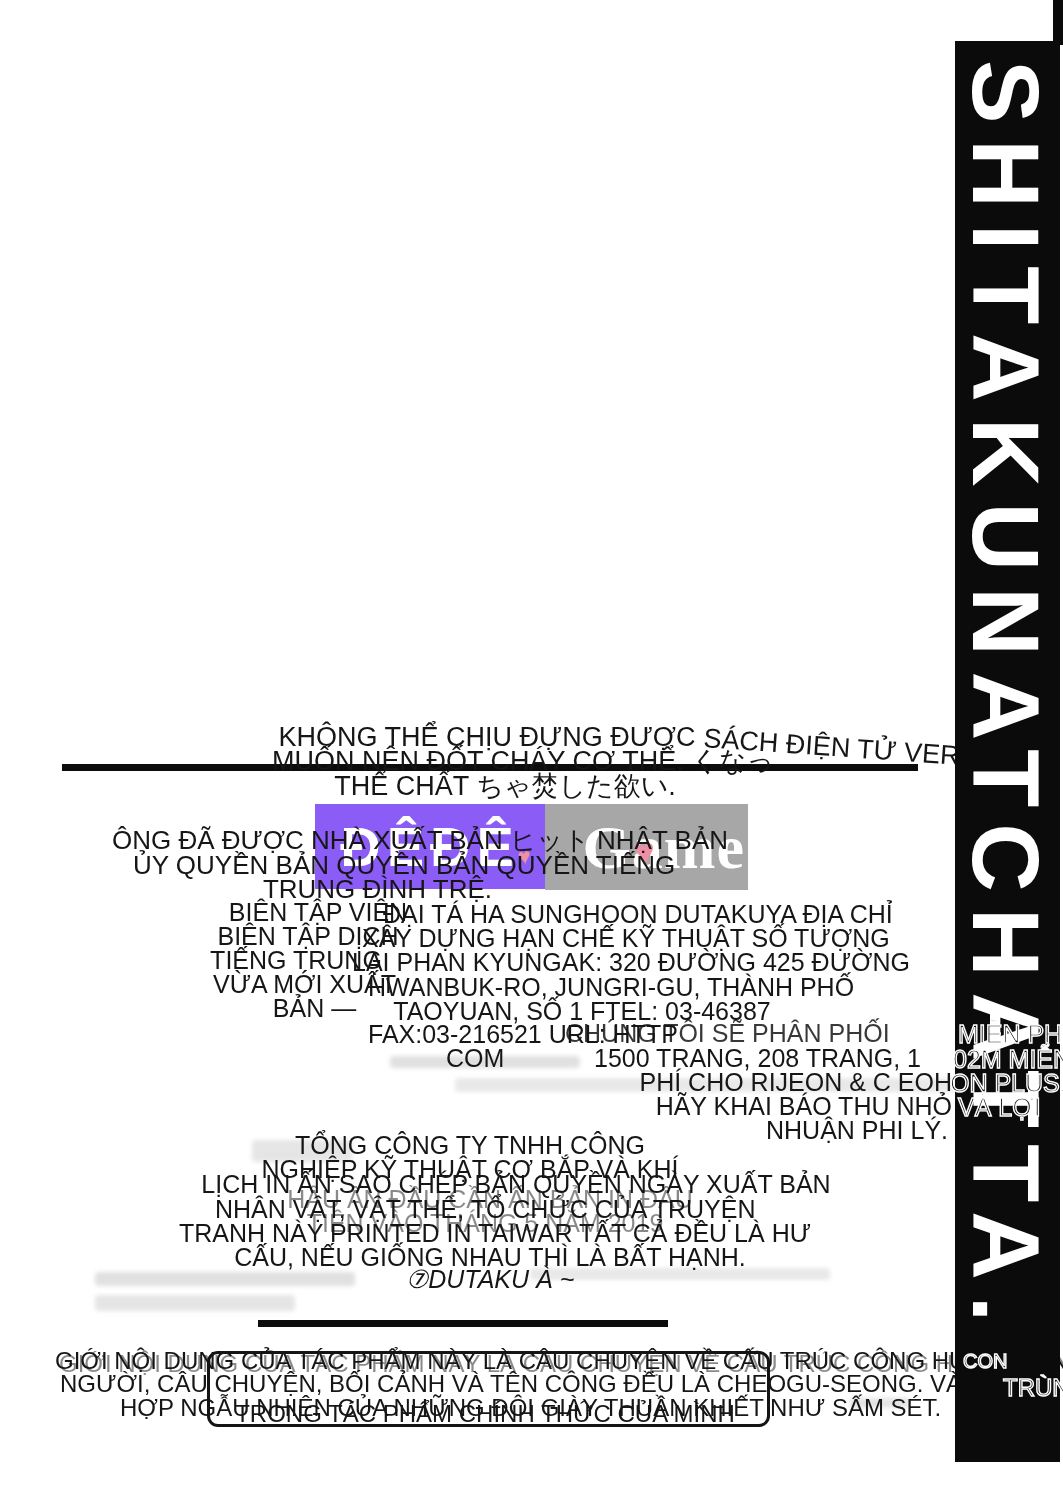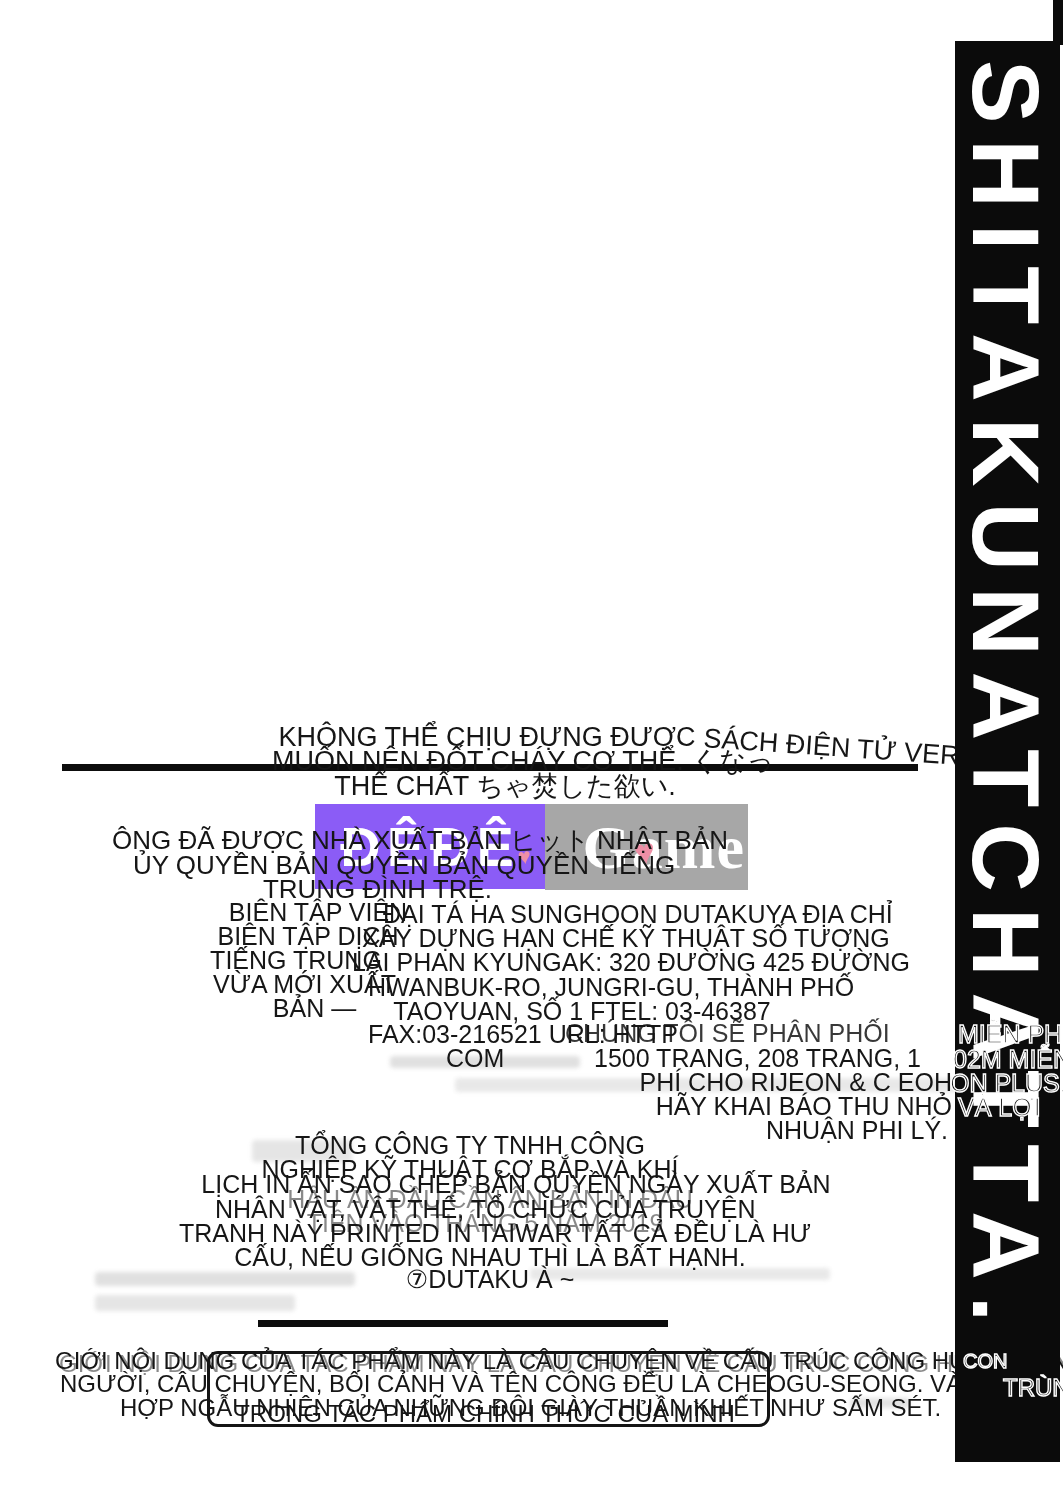--- a/index.html
+++ b/index.html
@@ -84,21 +84,21 @@
   <div class="line fs25" style="left:703px;top:1117px;width:245px;text-align:right;">NHUẬN PHI LÝ.</div>
 
   <div class="line fs25" style="left:260px;top:1132px;width:420px;">TỔNG CÔNG TY TNHH CÔNG</div>
   <div class="line fs25" style="left:235px;top:1156px;width:470px;">NGHIỆP KỸ THUẬT CƠ BẮP VÀ KHÍ</div>
   <div class="line fs25" style="left:196px;top:1171px;width:640px;">LỊCH IN ẤN SAO CHÉP BẢN QUYỀN NGÀY XUẤT BẢN</div>
   <div class="line fs25" style="left:215px;top:1196px;width:540px;">NHÂN VẬT, VẬT THỂ, TỔ CHỨC CỦA TRUYỆN</div>
   <div class="line fs25 ghost" style="left:250px;top:1186px;width:480px;">HẬU ẤN ĐẦU CẦN ẤN BẢN IN ĐẦU</div>
   <div class="line fs25 ghost" style="left:285px;top:1210px;width:400px;">TIÊN VÀO THÁNG 5 NĂM 2019</div>
   <div class="line fs25" style="left:165px;top:1220px;width:660px;">TRANH NÀY PRINTED IN TAIWAR TẤT CẢ ĐỀU LÀ HƯ</div>
   <div class="line fs25" style="left:225px;top:1244px;width:530px;">CẤU, NẾU GIỐNG NHAU THÌ LÀ BẤT HẠNH.</div>
-  <div class="line fs25" style="left:355px;top:1266px;width:270px;">⑦DUTAKU À ~</div>
+  <div class="line fs25" style="left:355px;top:1266px;width:270px;font-style:italic;">⑦DUTAKU À ~</div>
   <div class="rule" style="left:258px;top:1320px;width:410px;height:7px;"></div>
 
   <div class="disc-box"></div>
   <div class="line fs24 ghost" style="left:59px;top:1352px;width:895px;">GIỚI NỘI DUNG CỦA TÁC PHẨM NÀY LÀ CÂU CHUYỆN VỀ CẤU TRÚC CÔNG HƯƠU LIÊN. GỌI</div>
   <div class="line fs24" style="left:55px;top:1349px;width:895px;">GIỚI NỘI DUNG CỦA TÁC PHẨM NÀY LÀ CÂU CHUYỆN VỀ CẤU TRÚC CÔNG HƯƠU LIÊN. GỌI</div>
   <div class="line fs24" style="left:60px;top:1372px;width:890px;">NGƯỜI, CÂU CHUYỆN, BỐI CẢNH VÀ TÊN CÔNG ĐỀU LÀ CHEOGU-SEONG. VÀ CÓ SỰ</div>
   <div class="line fs24" style="left:120px;top:1396px;width:770px;">HỢP NGẪU NHIÊN CỦA NHỮNG ĐÔI GIÀY THUẦN KHIẾT NHƯ SẤM SÉT.</div>
   <div class="line fs24" style="left:235px;top:1402px;width:500px;">TRONG TÁC PHẨM CHÍNH THỨC CỦA MÌNH</div>
 
   <div class="sidebar-strip"></div>

